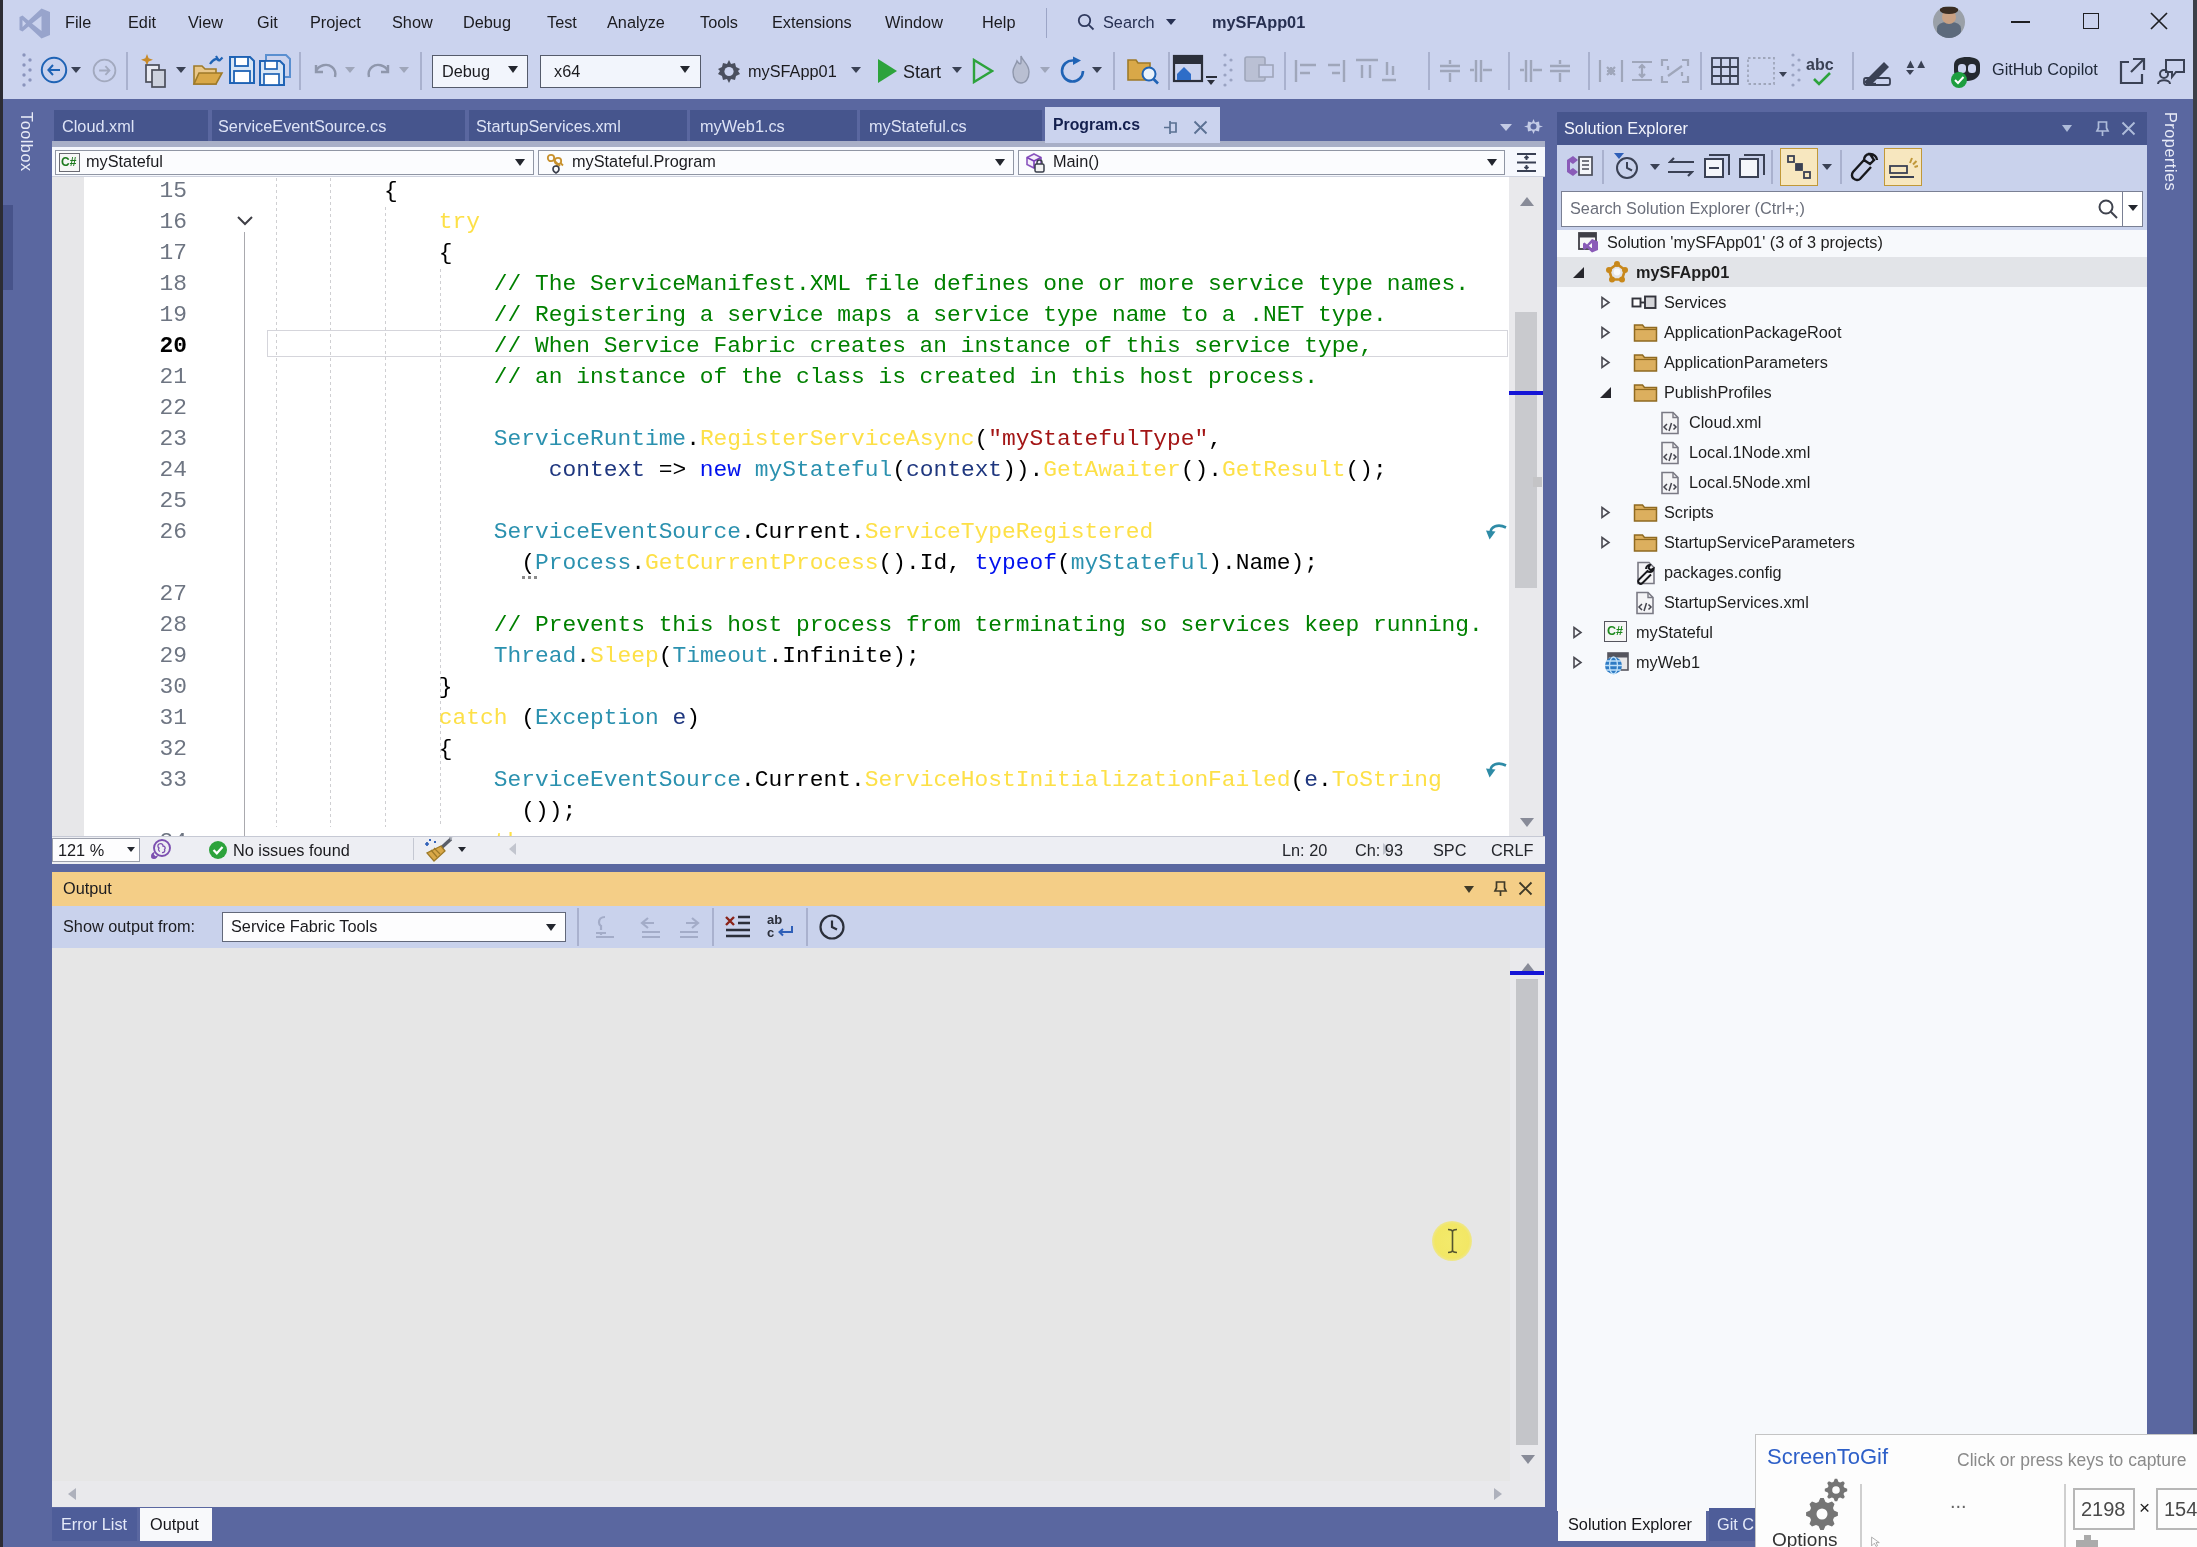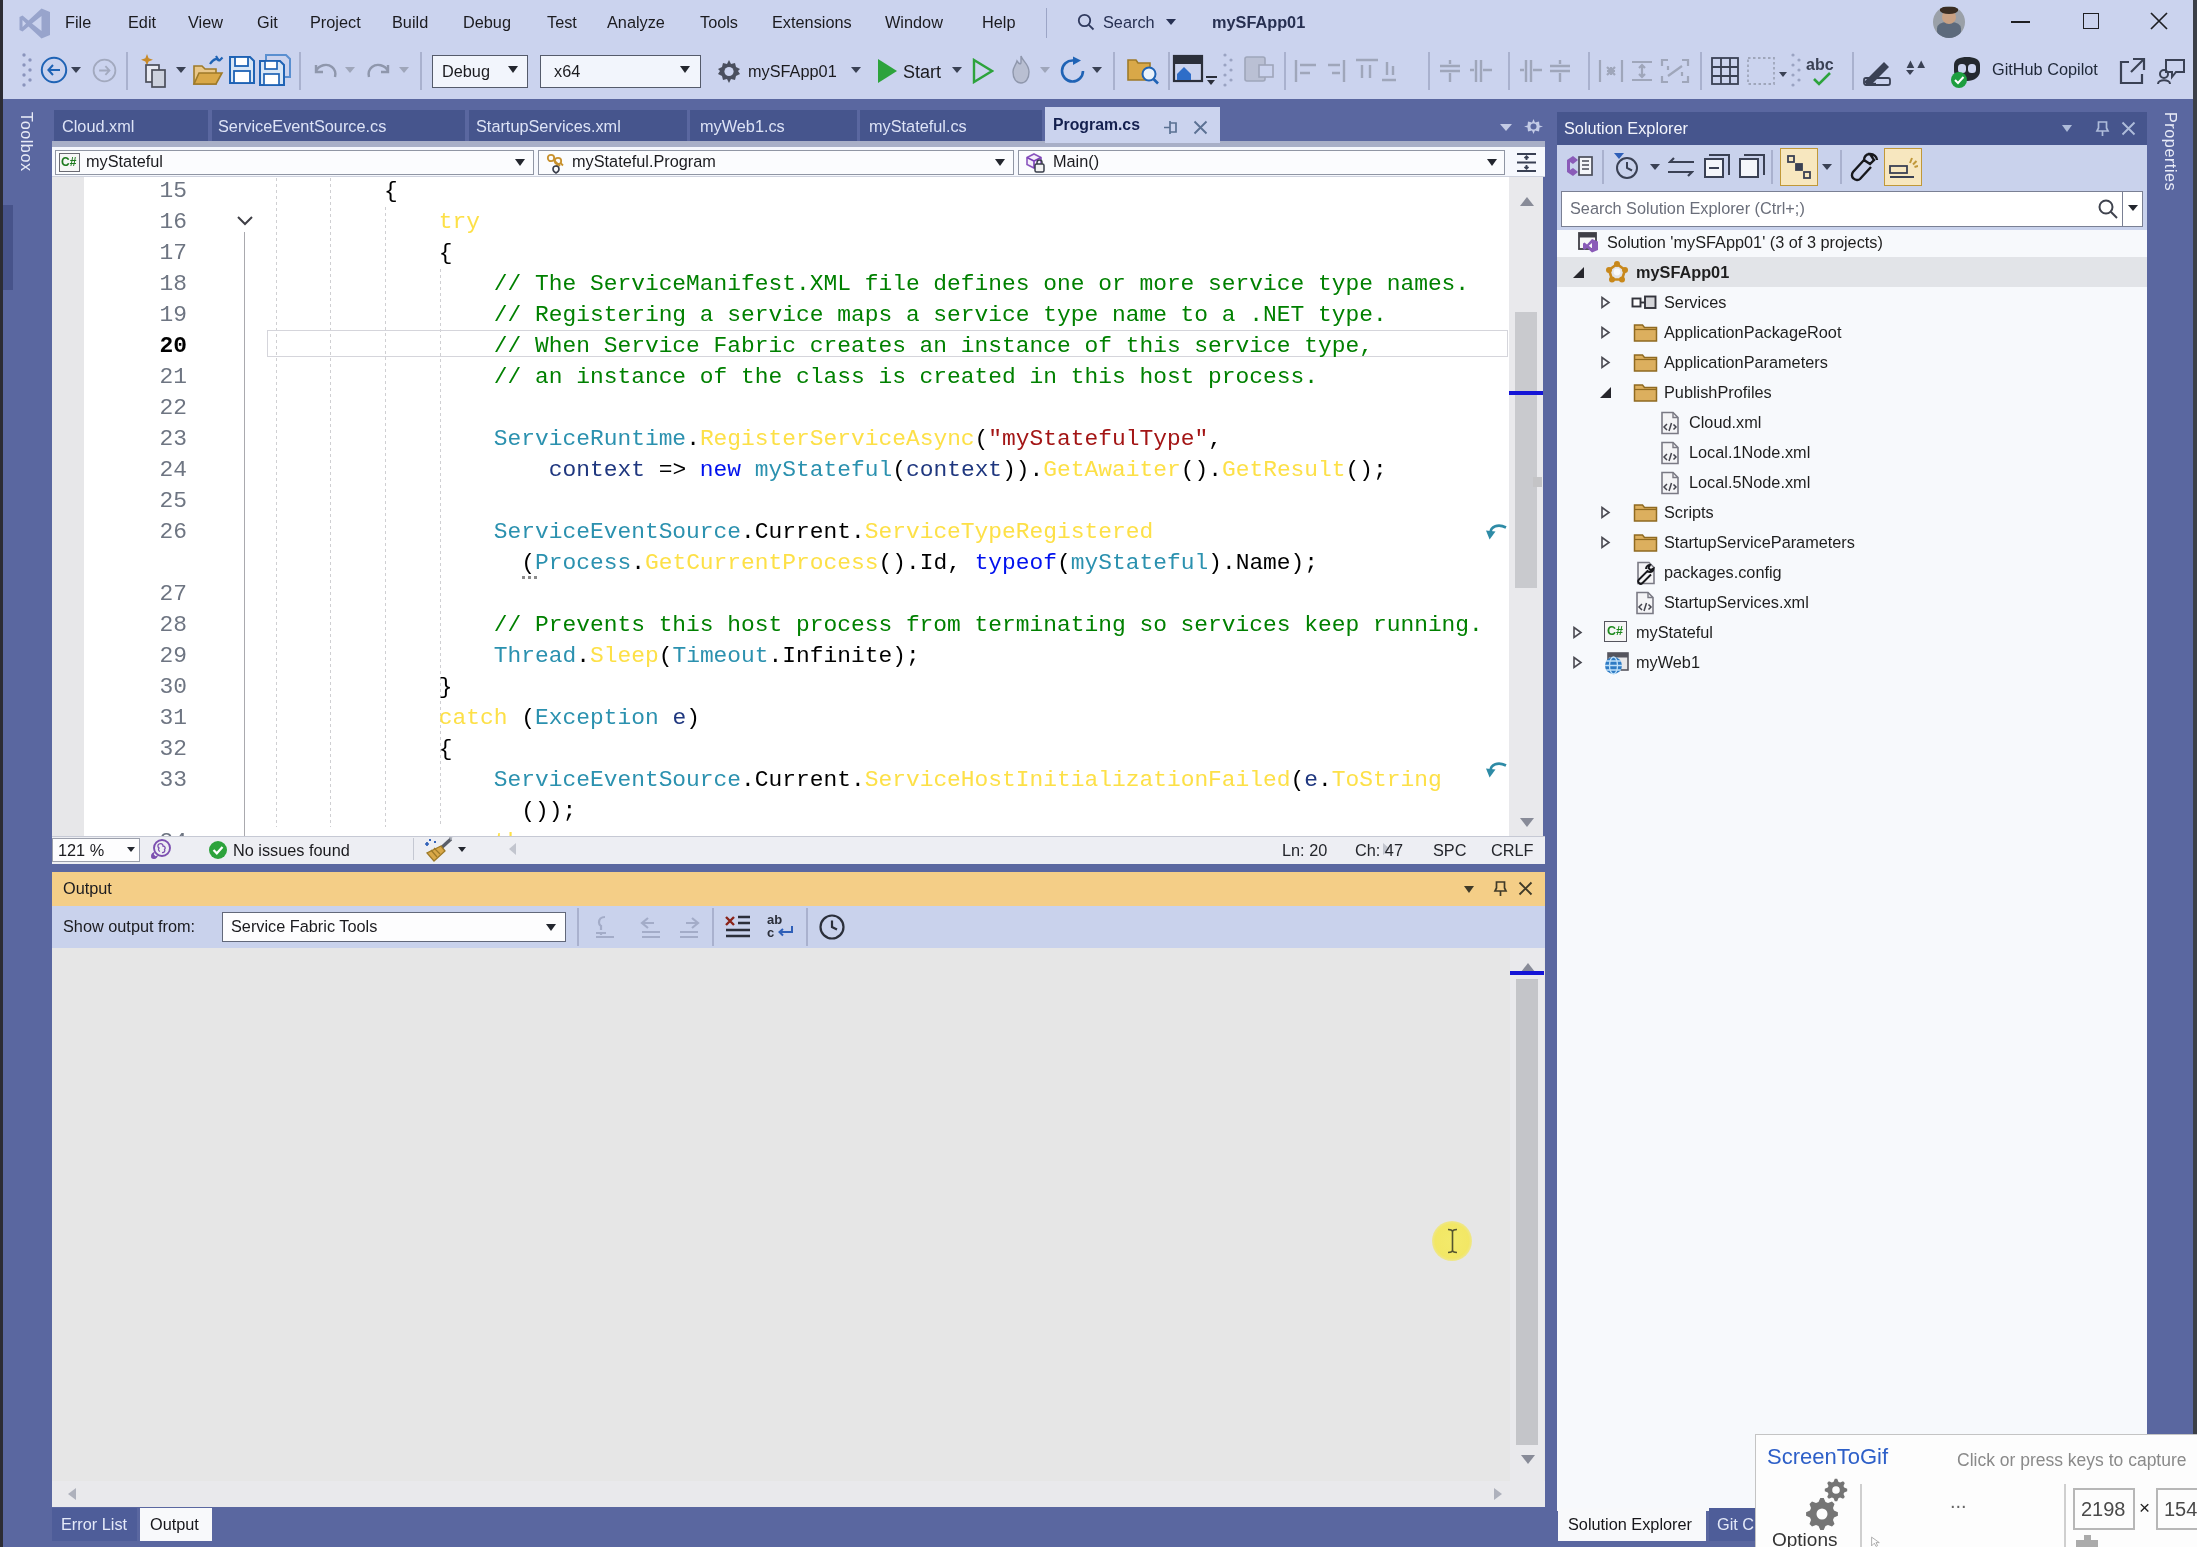--- a/index.html
+++ b/index.html
@@ -23,21 +23,21 @@
 
 <svg class="abs" style="left:19px;top:8px;" width="32" height="31" viewBox="0 0 32 31">
   <path d="M22.5 0.5 L31 4 L31 27 L22.5 30.5 L9.5 18.5 L3.5 23.5 L0.5 22 L0.5 9 L3.5 7.5 L9.5 12.5 Z M3.5 12 L3.5 19 L7 15.5 Z M13 15.5 L22.5 23 L22.5 8 Z" fill="#98A4CC"></path>
 </svg>
 
 <div class="abs ui" style="left:65px;top:13px;">File</div>
 <div class="abs ui" style="left:128px;top:13px;">Edit</div>
 <div class="abs ui" style="left:188px;top:13px;">View</div>
 <div class="abs ui" style="left:257px;top:13px;">Git</div>
 <div class="abs ui" style="left:310px;top:13px;">Project</div>
-<div class="abs ui" style="left:392px;top:13px;">Build</div>
+<div class="abs ui" style="left:392px;top:13px;">Show</div>
 <div class="abs ui" style="left:463px;top:13px;">Debug</div>
 <div class="abs ui" style="left:547px;top:13px;">Test</div>
 <div class="abs ui" style="left:607px;top:13px;">Analyze</div>
 <div class="abs ui" style="left:700px;top:13px;">Tools</div>
 <div class="abs ui" style="left:772px;top:13px;">Extensions</div>
 <div class="abs ui" style="left:885px;top:13px;">Window</div>
 <div class="abs ui" style="left:982px;top:13px;">Help</div>
 <div class="abs" style="left:1046px;top:8px;width:1px;height:30px;background:#9CA5C6;"></div>
 
 <svg class="abs" style="left:1076px;top:12px;" width="20" height="20" viewBox="0 0 20 20">
@@ -441,21 +441,21 @@
   <path d="M29 3 L18 13" stroke="#5A5E68" stroke-width="3.4"></path>
   <path d="M30.5 1.5 L27 1 L28.5 4.5 Z" fill="#9BA0AA"></path>
   <path d="M19 10 L23 15 L12 25 L5 17 Z" fill="#D9A848" stroke="#9E7A28" stroke-width="1.3"></path>
   <path d="M9 14 L15 21 M12 12 L18 18" stroke="#9E7A28" stroke-width="1.2"></path>
   <path d="M7 4 L9 4 M8 3 L8 5 M3 8 L7 8 M5 6 L5 10 M12 6 L14 6 M13 5 L13 7" stroke="#2E5FB8" stroke-width="1.7"></path>
 </svg>
 <div class="abs" style="left:458px;top:847px;width:0;height:0;border:4.5px solid transparent;border-top:5.5px solid #23262E;"></div>
 <div class="abs" style="left:503px;top:843px;width:0;height:0;border:6px solid transparent;border-right:7px solid #C2C5CE;"></div>
 <div class="abs" style="left:1383px;top:843px;width:0;height:0;border:6px solid transparent;border-left:7px solid #C2C5CE;"></div>
 <div class="abs ui" style="left:1282px;top:841px;color:#24262C;">Ln: 20</div>
-<div class="abs ui" style="left:1355px;top:841px;color:#24262C;">Ch: 47</div>
+<div class="abs ui" style="left:1355px;top:841px;color:#24262C;">Ch: 93</div>
 <div class="abs ui" style="left:1433px;top:841px;color:#24262C;">SPC</div>
 <div class="abs ui" style="left:1491px;top:841px;color:#24262C;">CRLF</div>
 
 <div class="abs" style="left:52px;top:872px;width:1493px;height:34px;background:#F4CE87;"></div>
 <div class="abs ui" style="left:63px;top:879px;font-size:16.3px;">Output</div>
 <div class="abs" style="left:1464px;top:886px;width:0;height:0;border:5.5px solid transparent;border-top:7px solid #3F3A28;"></div>
 <svg class="abs" style="left:1492px;top:880px;" width="17" height="17" viewBox="0 0 17 17">
     <g stroke="#3F3A28" stroke-width="1.7" fill="none">
       <path d="M8.5 11 L8.5 16 M4.5 2 L12.5 2 L12.5 8 L14 11 L3 11 L4.5 8 Z"></path>
     </g>

